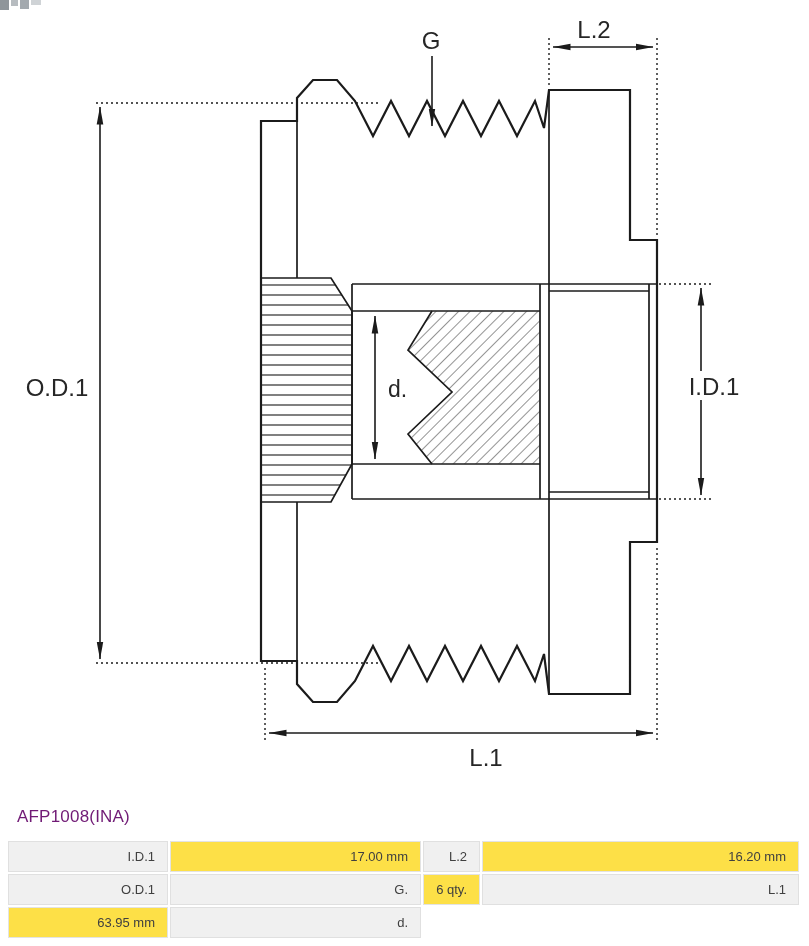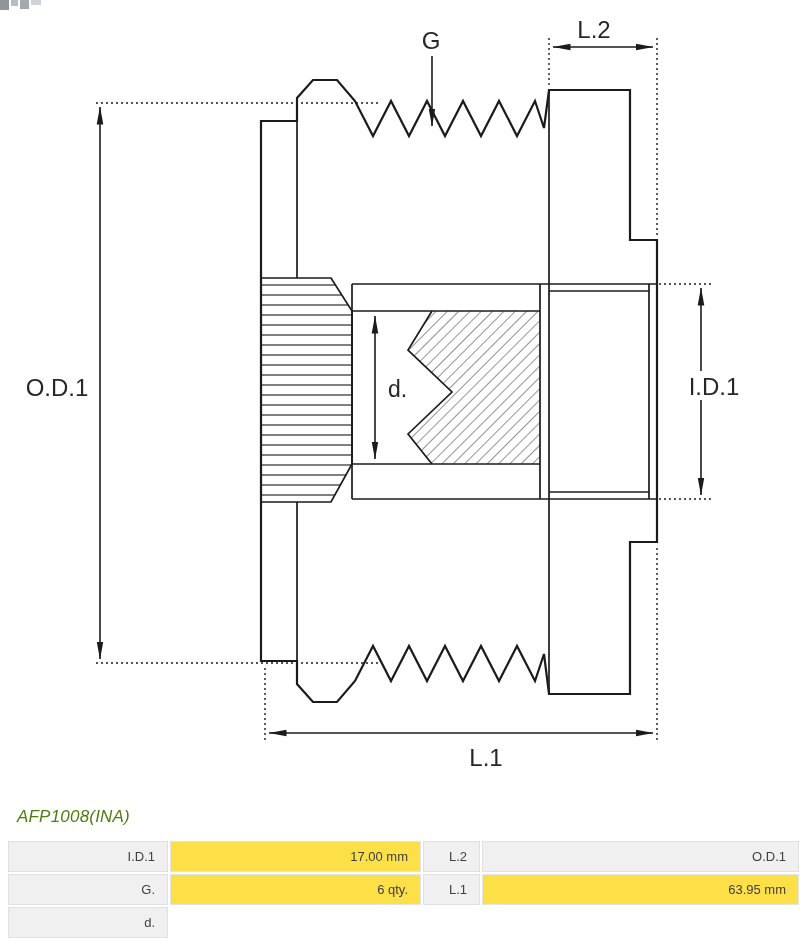--- a/index.html
+++ b/index.html
@@ -105,26 +105,27 @@
       <line x1="432" y1="56" x2="432" y2="126" stroke-width="1.6" marker-end="url(#arr)"></line>
       <text x="431" y="49" font-size="24" text-anchor="middle">G</text>
     </g>
 
     <g stroke="#1b1b1b">
       <line x1="375" y1="316" x2="375" y2="459" stroke-width="1.6" marker-start="url(#arr)" marker-end="url(#arr)"></line>
       <text x="388" y="397" font-size="23" text-anchor="start">d.</text>
     </g>
   </svg>
 
-  <div class="product-code" style="color: #4d7c0f; font-style: italic;">AFP1008(INA)</div>
+  <div class="product-code" style="color: #701a75;">AFP1008(INA)</div>
 
   <div class="spec-table">
     <div class="cell lab">I.D.1</div>
     <div class="cell">17.00 mm</div>
     <div class="cell lab">L.2</div>
+    <div class="cell">16.20 mm</div>
 
     <div class="cell lab">O.D.1</div>
     <div class="cell lab">G.</div>
     <div class="cell">6 qty.</div>
 
     <div class="cell lab">L.1</div>
     <div class="cell">63.95 mm</div>
     <div class="cell lab">d.</div>
   </div>
 </div>

